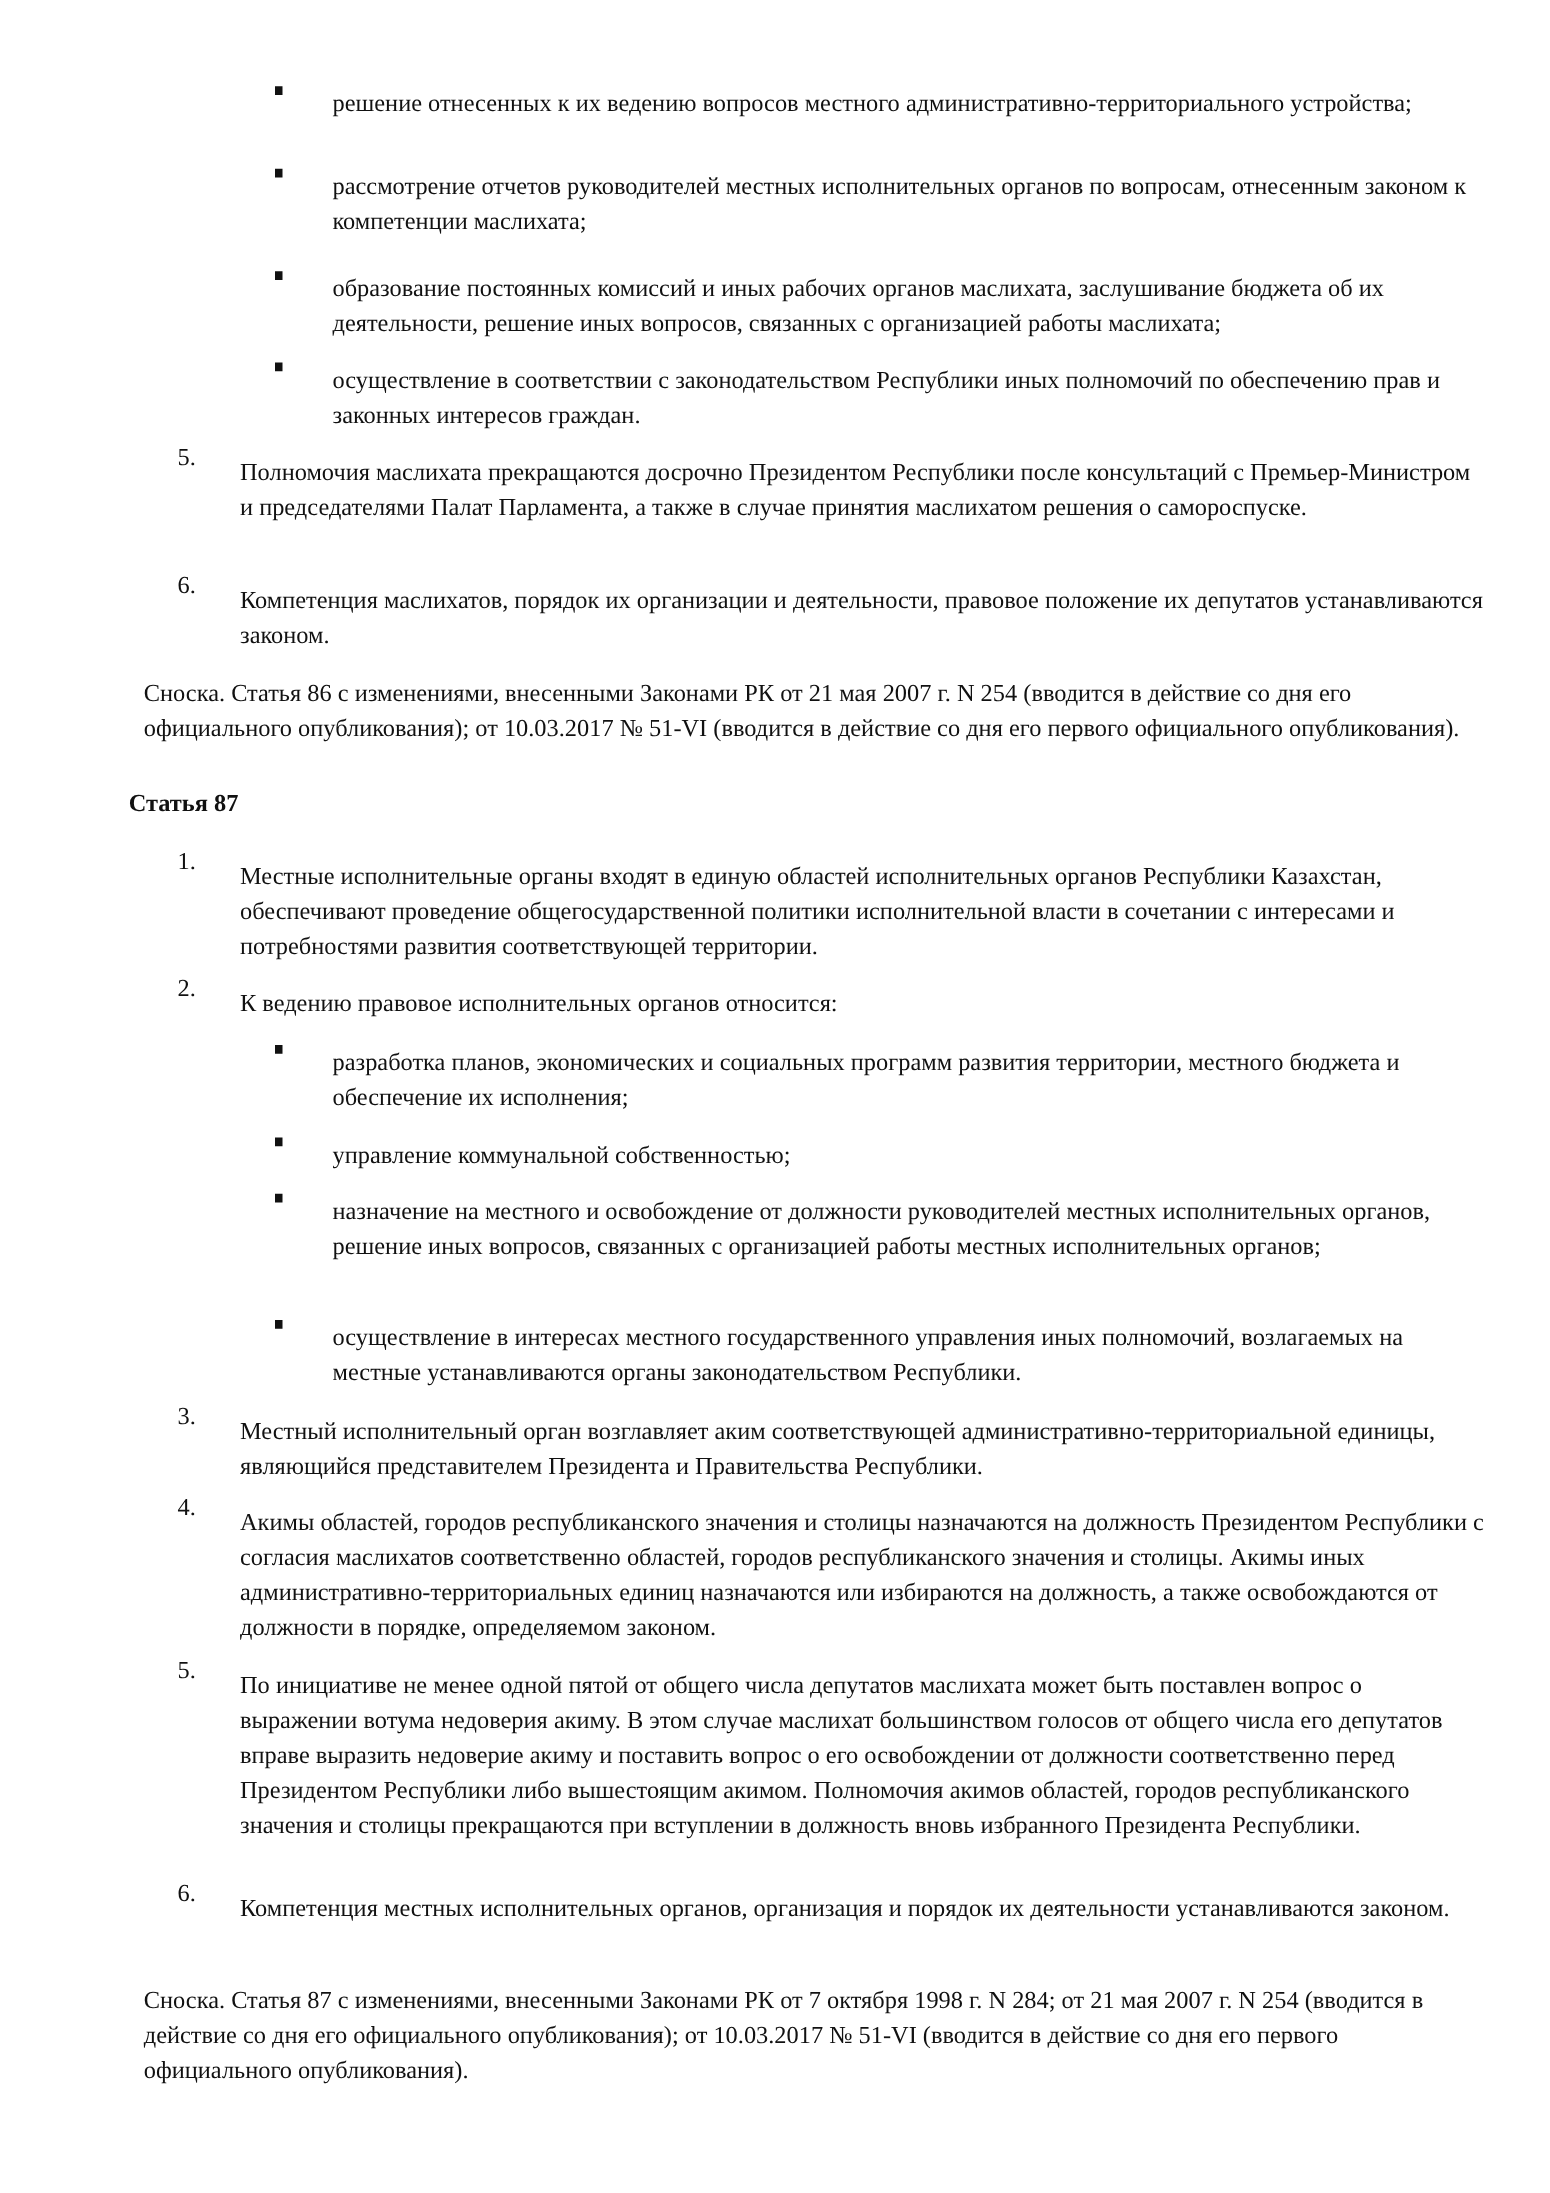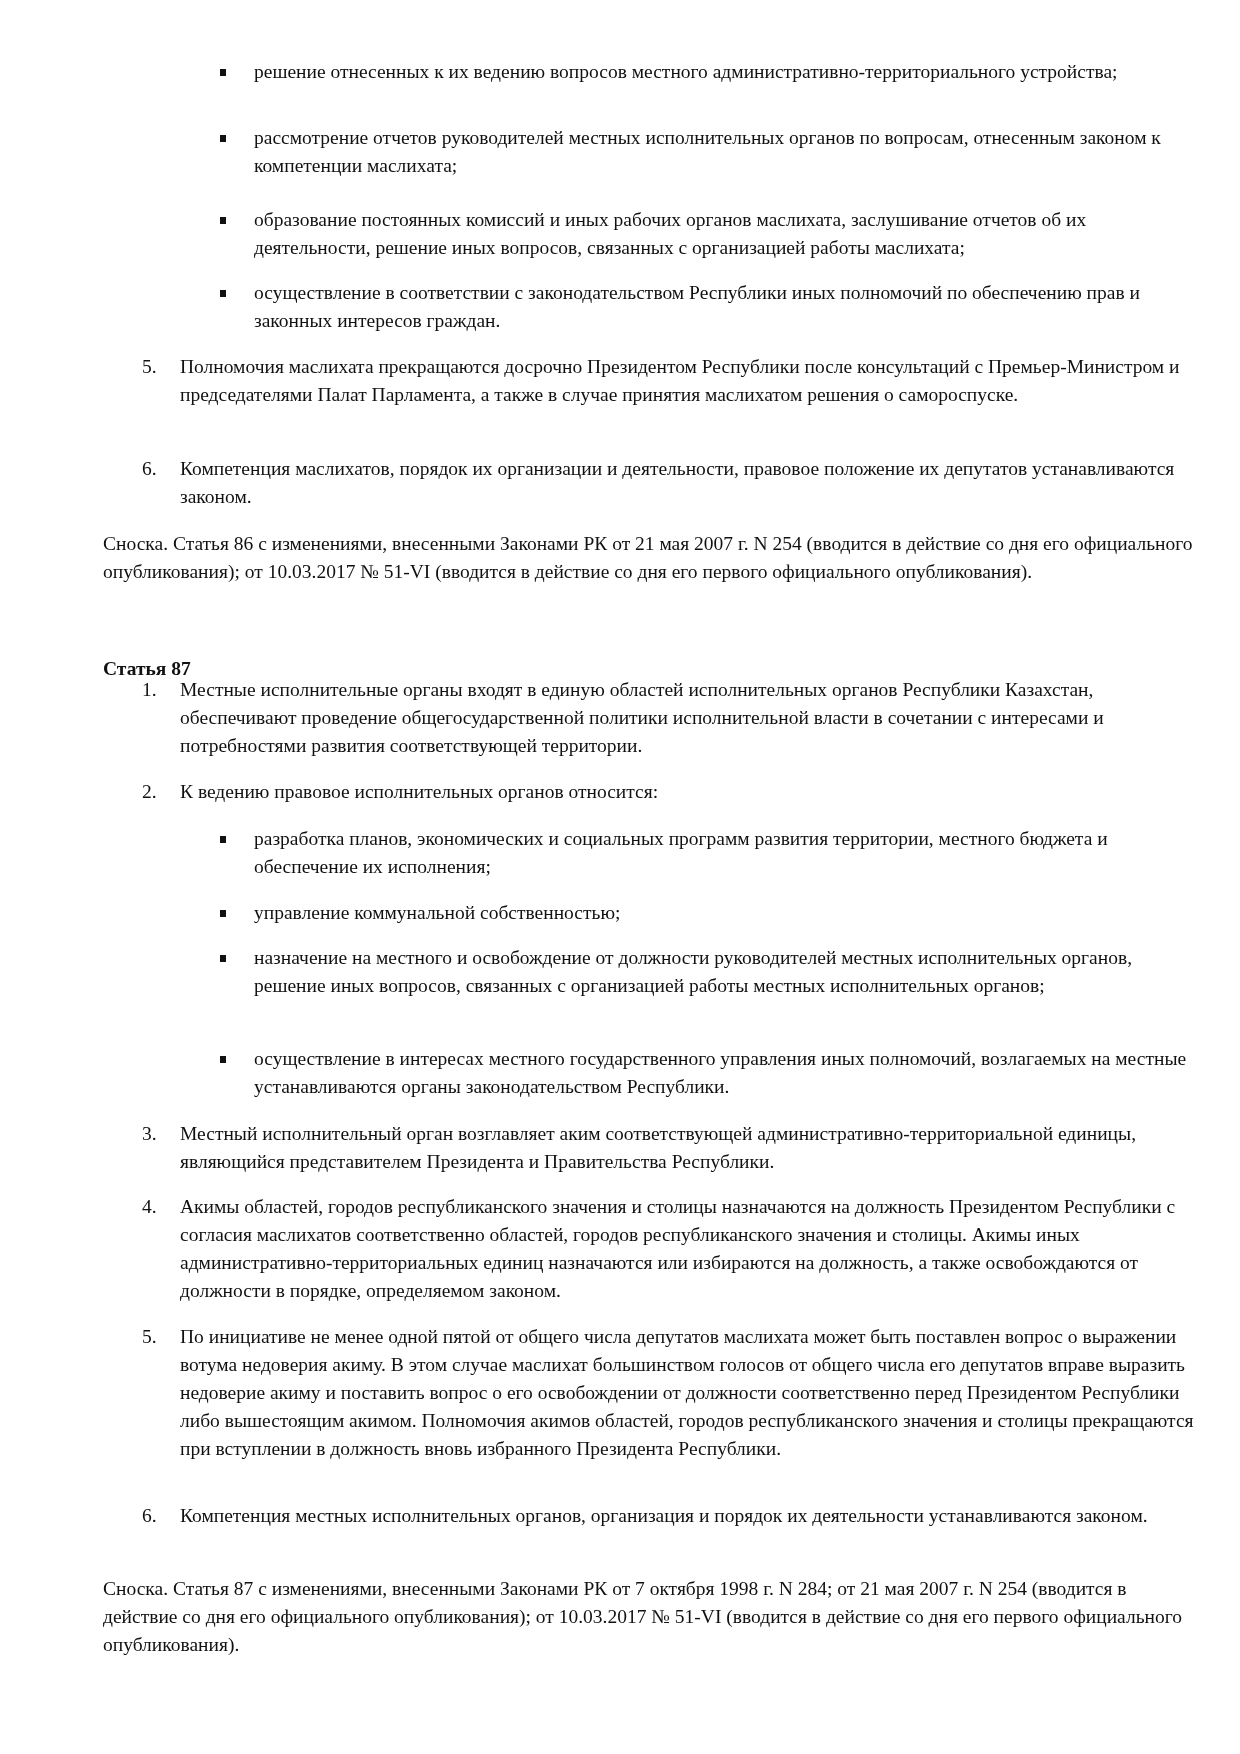--- a/index.html
+++ b/index.html
@@ -19,40 +19,40 @@
   .num-item {
     position: absolute; left: 180px; width: 1020px;
   }
   .num-item .num {
     position: absolute; left: -38px; top: 0;
   }
   .note {
     position: absolute; left: 103px; width: 1090px;
   }
   .heading {
-    position: absolute; left: 103px; font-weight: bold; margin-top: 25px;
+    position: absolute; left: 103px; font-weight: bold;
   }
-  p { margin: 0; }
+  p { margin: 12px; }
 </style>
 </head>
 <body>
 
 <div class="page">
 
   <div class="bullet-item" style="top:58px">
     <span class="bullet"></span>
     <p>решение отнесенных к их ведению вопросов местного административно-территориального устройства;</p>
   </div>
   <div class="bullet-item" style="top:124px">
     <span class="bullet"></span>
     <p>рассмотрение отчетов руководителей местных исполнительных органов по вопросам, отнесенным законом к компетенции маслихата;</p>
   </div>
   <div class="bullet-item" style="top:206px">
     <span class="bullet"></span>
-    <p>образование постоянных комиссий и иных рабочих органов маслихата, заслушивание отчетов об их деятельности, решение иных вопросов, связанных с организацией работы маслихата;</p>
+    <p>образование постоянных комиссий и иных рабочих органов маслихата, заслушивание бюджета об их деятельности, решение иных вопросов, связанных с организацией работы маслихата;</p>
   </div>
   <div class="bullet-item" style="top:279px">
     <span class="bullet"></span>
     <p>осуществление в соответствии с законодательством Республики иных полномочий по обеспечению прав и законных интересов граждан.</p>
   </div>
 
   <div class="num-item" style="top:353px">
     <span class="num">5.</span>
     <p>Полномочия маслихата прекращаются досрочно Президентом Республики после консультаций с Премьер-Министром и председателями Палат Парламента, а также в случае принятия маслихатом решения о самороспуске.</p>
   </div>

